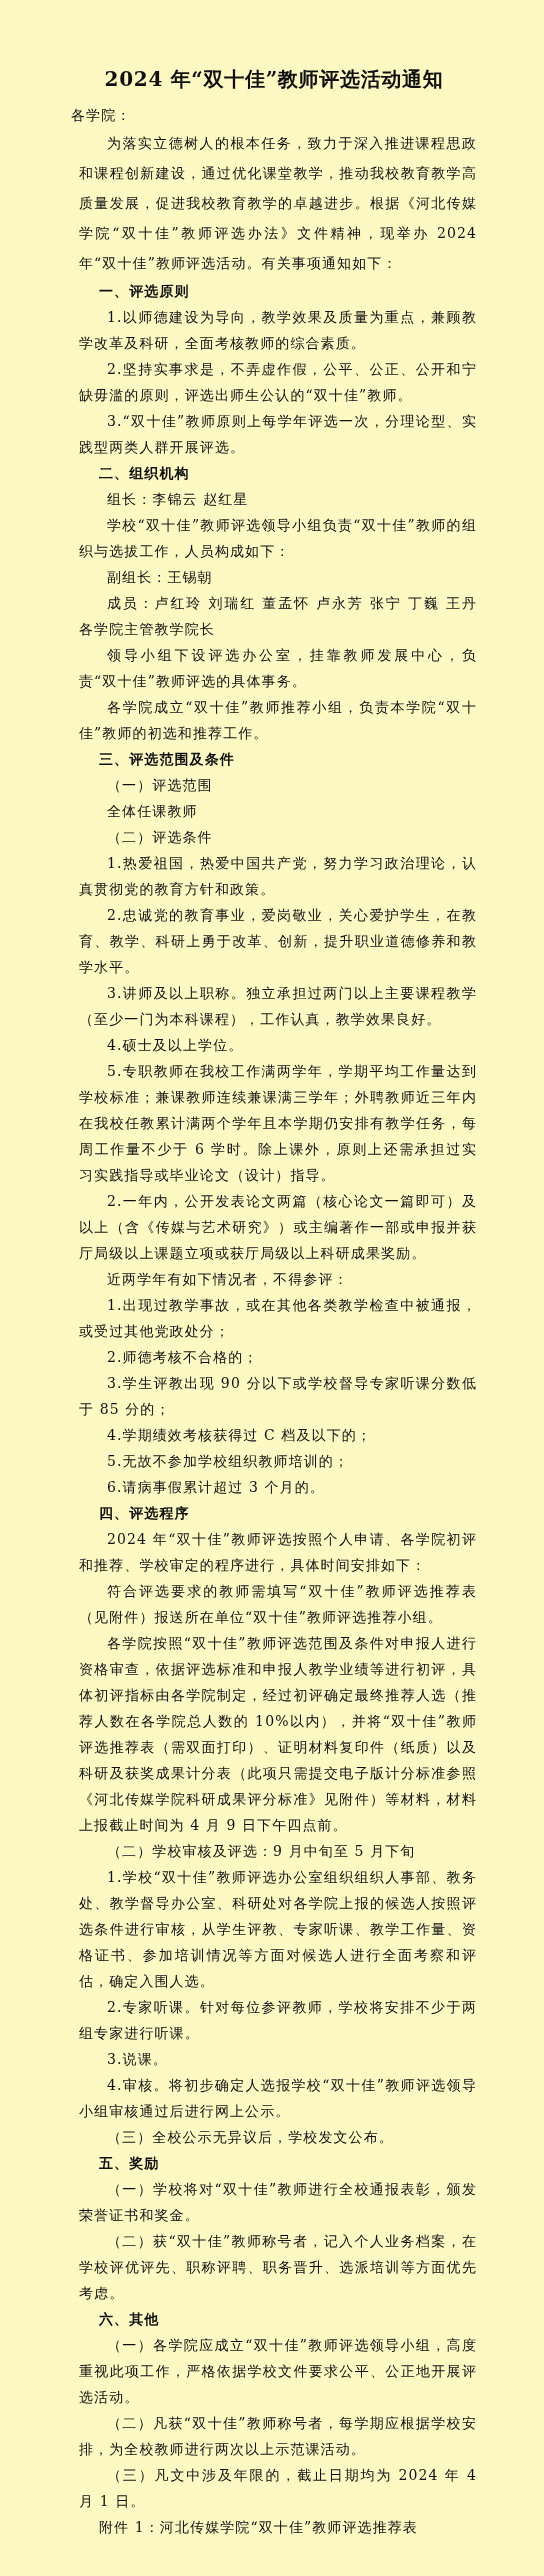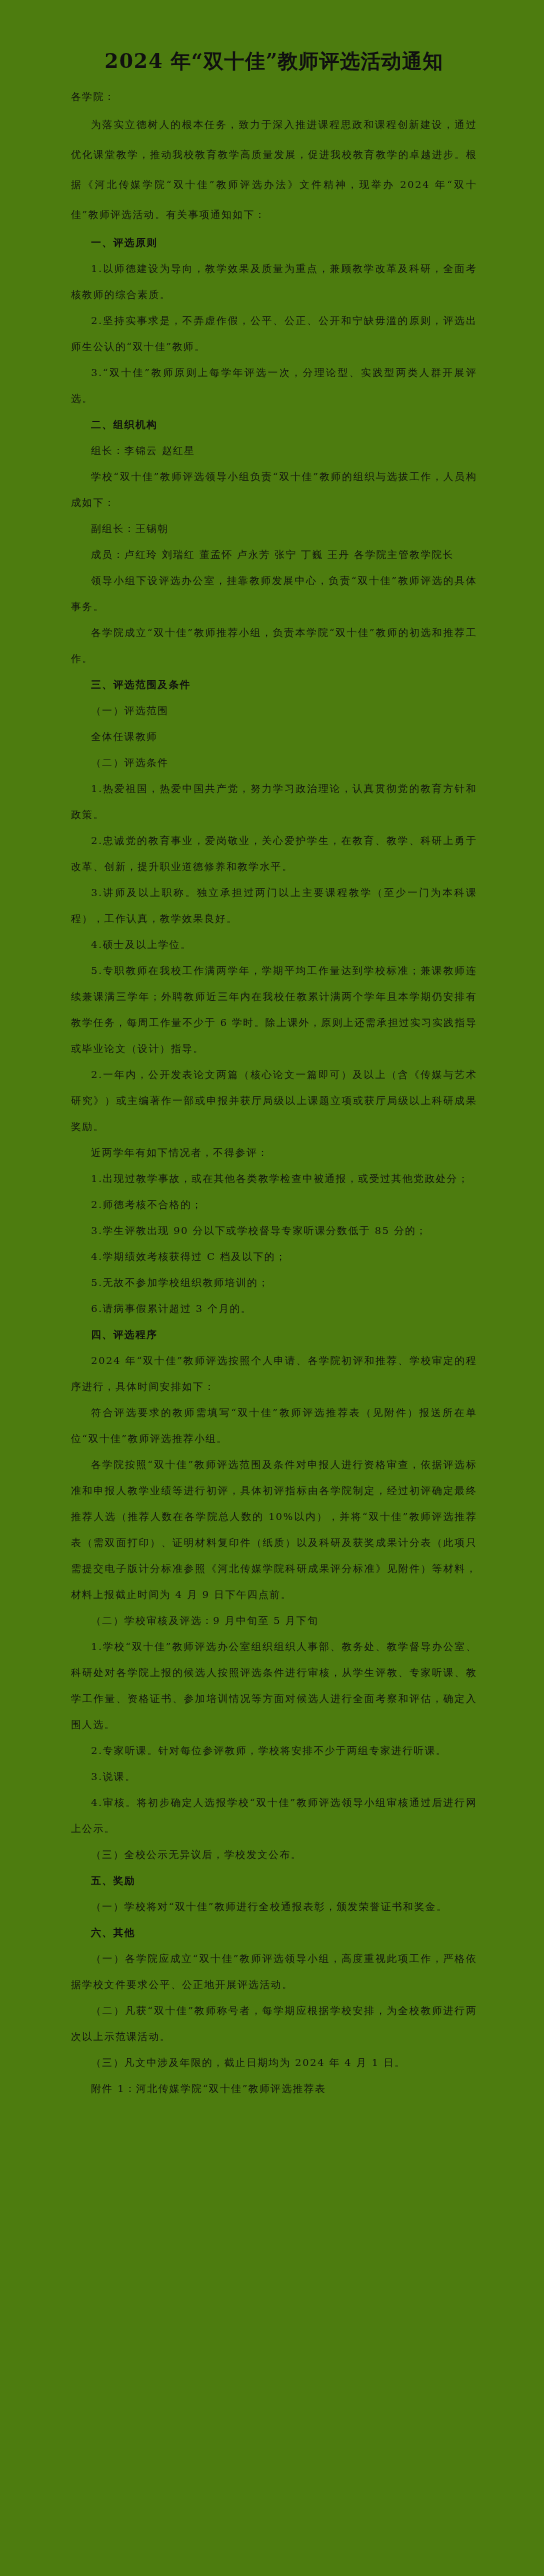--- a/index.html
+++ b/index.html
@@ -1,44 +1,44 @@
 <!DOCTYPE html>
 <html style="font-size:11px"><head>
 <meta charset="utf-8">
 <style>
   html,body{margin:0;padding:0;background:#ffffff;}
   .page{
     position:relative;
     width:545px;
     height:2576px;
     box-sizing:border-box;
-    background:#4d7c0f;
-    padding:45px 68px 0 71px;
+    background:#fef9c3;
+    padding:63px 68px 0 71px;
     font-family:"DejaVu Serif","Liberation Serif",serif;
     color:#101010;
     overflow:hidden;
   }
   .doc-title{
     margin:0 0 6.9px 0;
     font-size:20px;
     line-height:32px;
     font-weight:700;
     text-align:center;
     letter-spacing:0.7px;
   }
   p{
     margin:0;
-    font-size:10px;
+    font-size:14px;
     line-height:26px;
     letter-spacing:1.1px;
     text-align:justify;
     text-align-last:left;
   }
   .salutation{text-indent:0;}
-  .para{text-indent:2em;}
+  .para{text-indent:2em;margin-left:8px;}
   .lead{line-height:30px;}
   .heading{text-indent:2em;font-weight:700;}
   .attachment{text-indent:2em;}
 </style>
 </head>
 <body>
 
 <div class="page">
   <h1 class="doc-title">2024 年“双十佳”教师评选活动通知</h1>
   <p class="salutation">各学院：</p>
@@ -77,20 +77,21 @@
       <p class="para">符合评选要求的教师需填写“双十佳”教师评选推荐表（见附件）报送所在单位“双十佳”教师评选推荐小组。</p>
       <p class="para">各学院按照“双十佳”教师评选范围及条件对申报人进行资格审查，依据评选标准和申报人教学业绩等进行初评，具体初评指标由各学院制定，经过初评确定最终推荐人选（推荐人数在各学院总人数的 10%以内），并将“双十佳”教师评选推荐表（需双面打印）、证明材料复印件（纸质）以及科研及获奖成果计分表（此项只需提交电子版计分标准参照《河北传媒学院科研成果评分标准》见附件）等材料，材料上报截止时间为 4 月 9 日下午四点前。</p>
       <p class="para">（二）学校审核及评选：9 月中旬至 5 月下旬</p>
       <p class="para">1.学校“双十佳”教师评选办公室组织组织人事部、教务处、教学督导办公室、科研处对各学院上报的候选人按照评选条件进行审核，从学生评教、专家听课、教学工作量、资格证书、参加培训情况等方面对候选人进行全面考察和评估，确定入围人选。</p>
       <p class="para">2.专家听课。针对每位参评教师，学校将安排不少于两组专家进行听课。</p>
       <p class="para">3.说课。</p>
       <p class="para">4.审核。将初步确定人选报学校“双十佳”教师评选领导小组审核通过后进行网上公示。</p>
       <p class="para">（三）全校公示无异议后，学校发文公布。</p>
       <p class="heading">五、奖励</p>
       <p class="para">（一）学校将对“双十佳”教师进行全校通报表彰，颁发荣誉证书和奖金。</p>
+      <p class="para">（二）获“双十佳”教师称号者，记入个人业务档案，在学校评优评先、职称评聘、职务晋升、选派培训等方面优先考虑。</p>
       <p class="heading">六、其他</p>
       <p class="para">（一）各学院应成立“双十佳”教师评选领导小组，高度重视此项工作，严格依据学校文件要求公平、公正地开展评选活动。</p>
       <p class="para">（二）凡获“双十佳”教师称号者，每学期应根据学校安排，为全校教师进行两次以上示范课活动。</p>
       <p class="para">（三）凡文中涉及年限的，截止日期均为 2024 年 4 月 1 日。</p>
     </div>
   <div id="attachment-list">
       <p class="attachment">附件 1：河北传媒学院“双十佳”教师评选推荐表</p>
     </div>
 
 </div>

